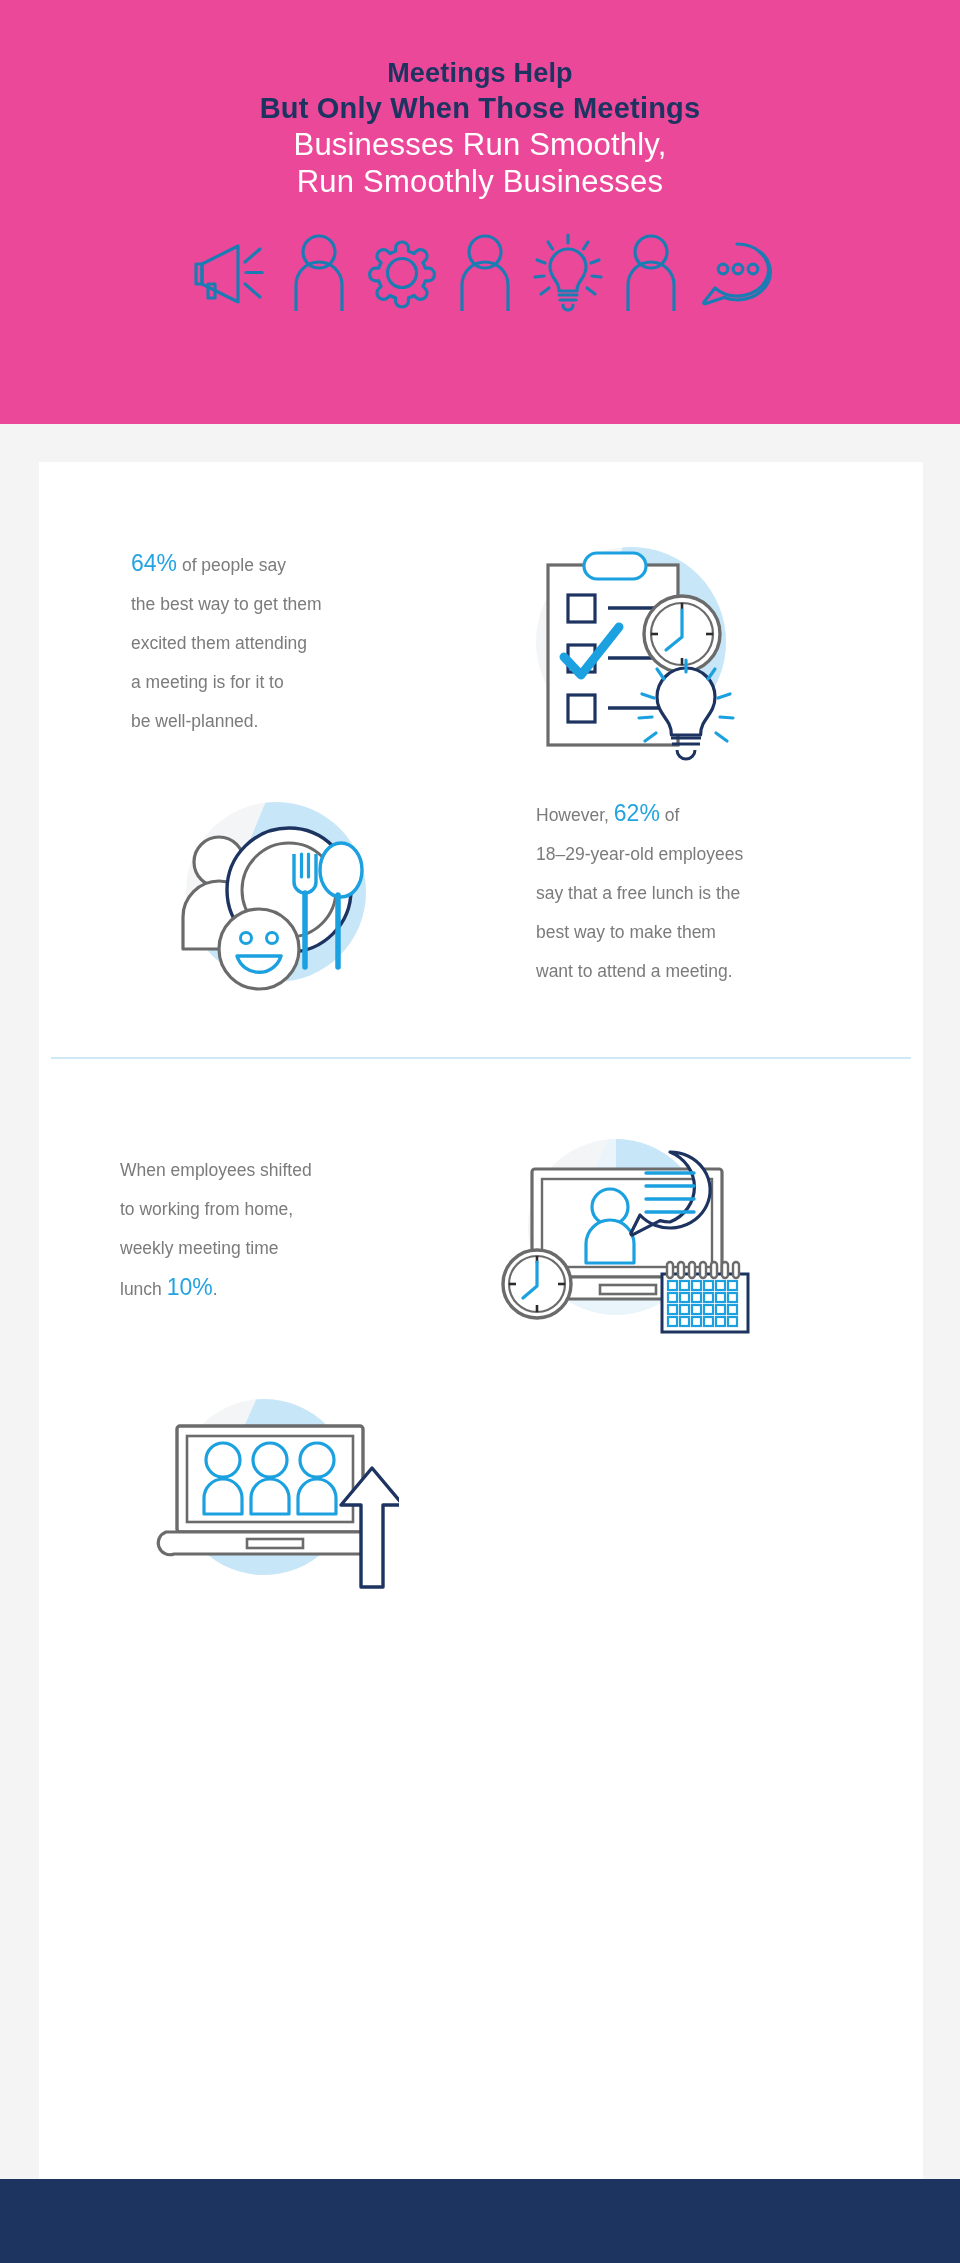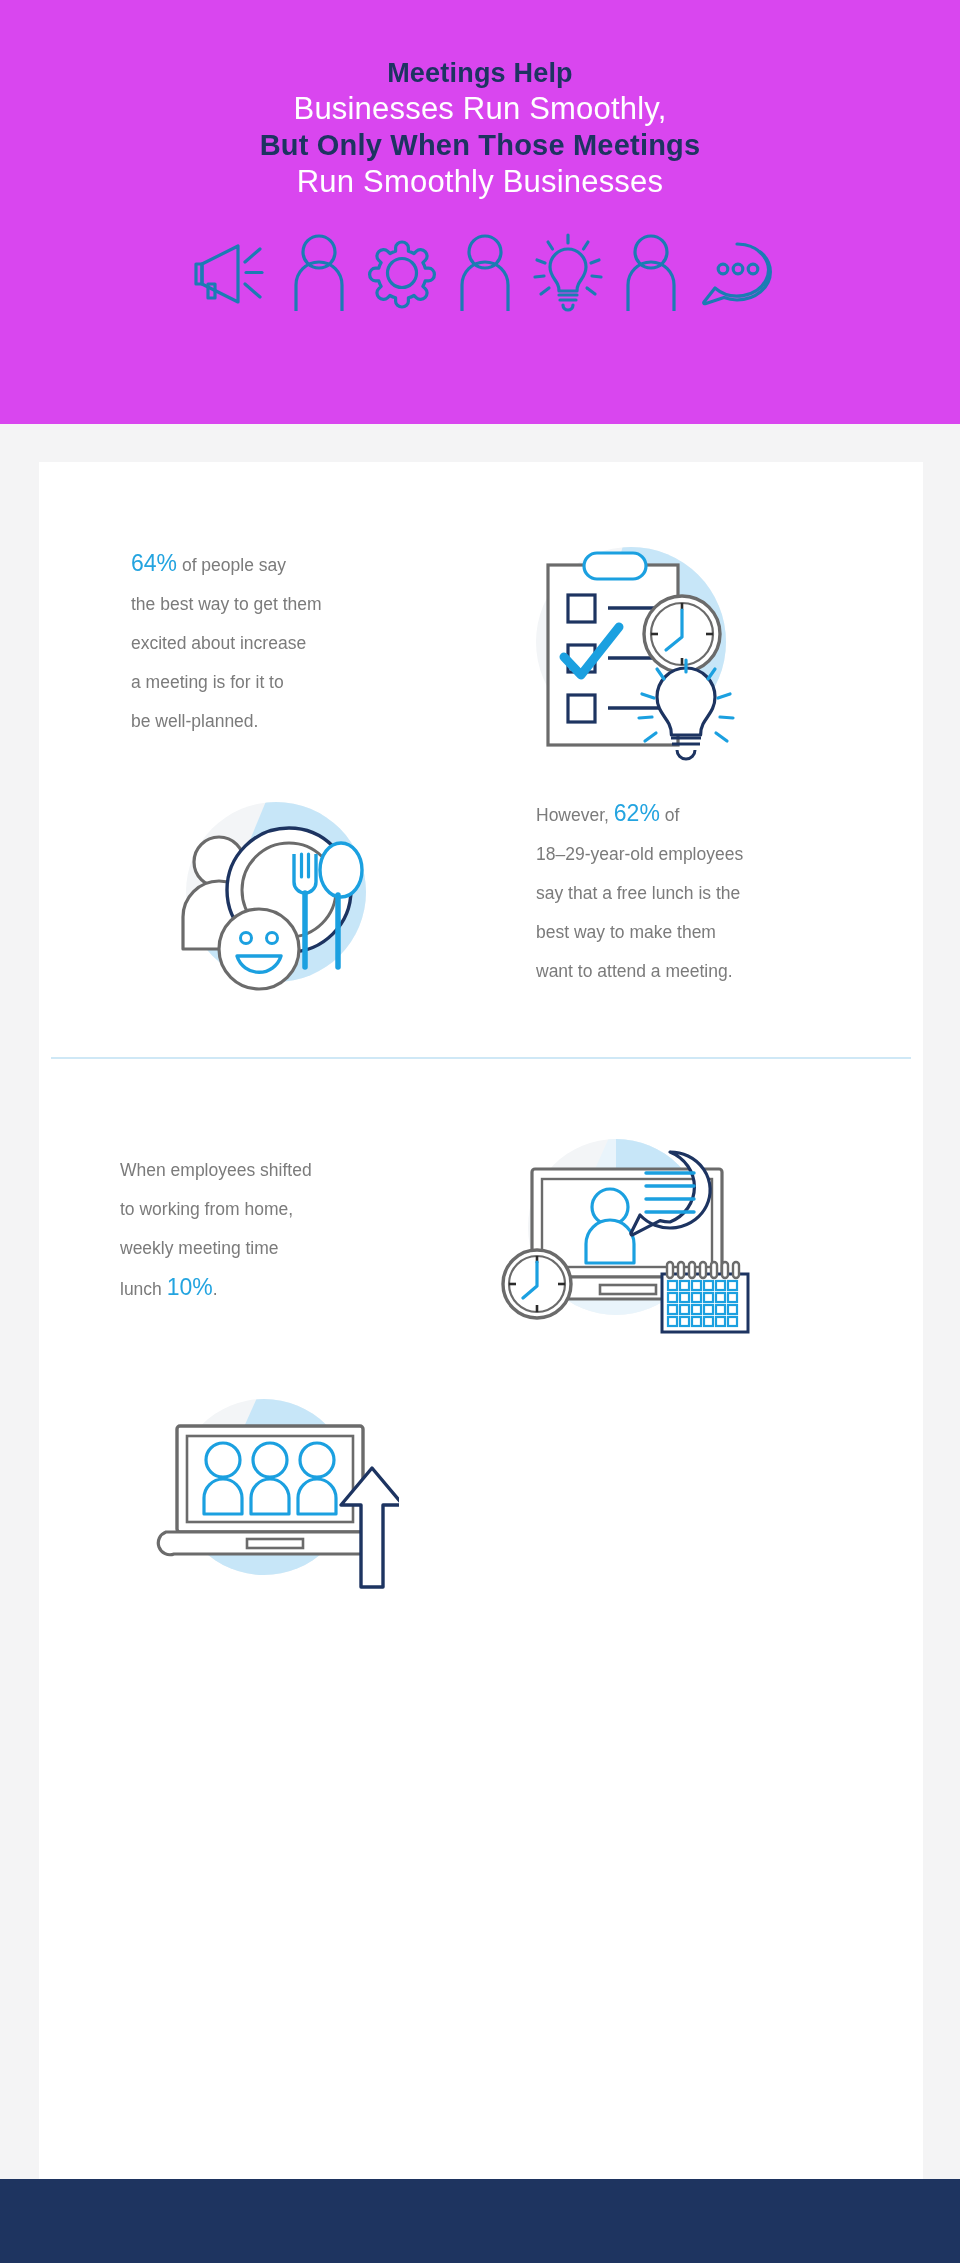--- a/index.html
+++ b/index.html
@@ -8,21 +8,21 @@
     font-family: "Liberation Sans", sans-serif;
     background: #f4f4f5;
     width: 960px;
     height: 2263px;
     position: relative;
     overflow: hidden;
   }
 
   
   .header {
-    background: #d946ef;
+    background: #ec4899;
     height: 424px;
     width: 960px;
     display: flex;
     flex-direction: column;
     align-items: center;
     justify-content: flex-start;
     padding-top: 56px;
   }
   .title-line { text-align: center; letter-spacing: 0.2px; }
   .title-line.bold {
@@ -106,22 +106,22 @@
     background: #1e3460;
   }
   svg.art { display: block; }
 </style>
 </head>
 <body>
 
 <div class="header">
 
   <div class="title-line bold l1">Meetings Help</div>
+  <div class="title-line bold">But Only When Those Meetings</div>
   <div class="title-line light">Businesses Run Smoothly,</div>
-  <div class="title-line bold">But Only When Those Meetings</div>
   <div class="title-line light">Run Smoothly Businesses</div>
 
   <div class="header-icons">
 
     <span>
       <svg width="86" height="74" viewBox="0 0 86 74" fill="none" stroke="#1b7cb3" stroke-width="3.2">
         <path d="M10 28 h6 v20 h-6 z" stroke-linejoin="round"></path>
         <path d="M16 28 L52 10 L52 66 L16 48 z" stroke-linejoin="round"></path>
         <path d="M22 48 h7 v14 h-7 z" stroke-linejoin="round"></path>
         <line x1="60" y1="36.5" x2="76" y2="36.5" stroke-linecap="round"></line>
@@ -190,21 +190,21 @@
   </div>
 </div>
 
 <div class="card">
 
   <div class="row block1">
     <div class="col text">
       <p class="stat-text">
         <span class="pct">64%</span><span> of people say</span><br>
         <span>the best way to get them</span><br>
-        <span>excited about increase</span><br>
+        <span>excited them attending</span><br>
         <span>a meeting is for it to</span><br>
         <span>be well-planned.</span>
       </p>
     </div>
     <div class="col art">
       <svg class="art" width="250" height="250" viewBox="0 0 250 250" fill="none">
         <defs>
             <clipPath id="c1">
               <circle cx="125" cy="125" r="95"></circle>
             </clipPath>

